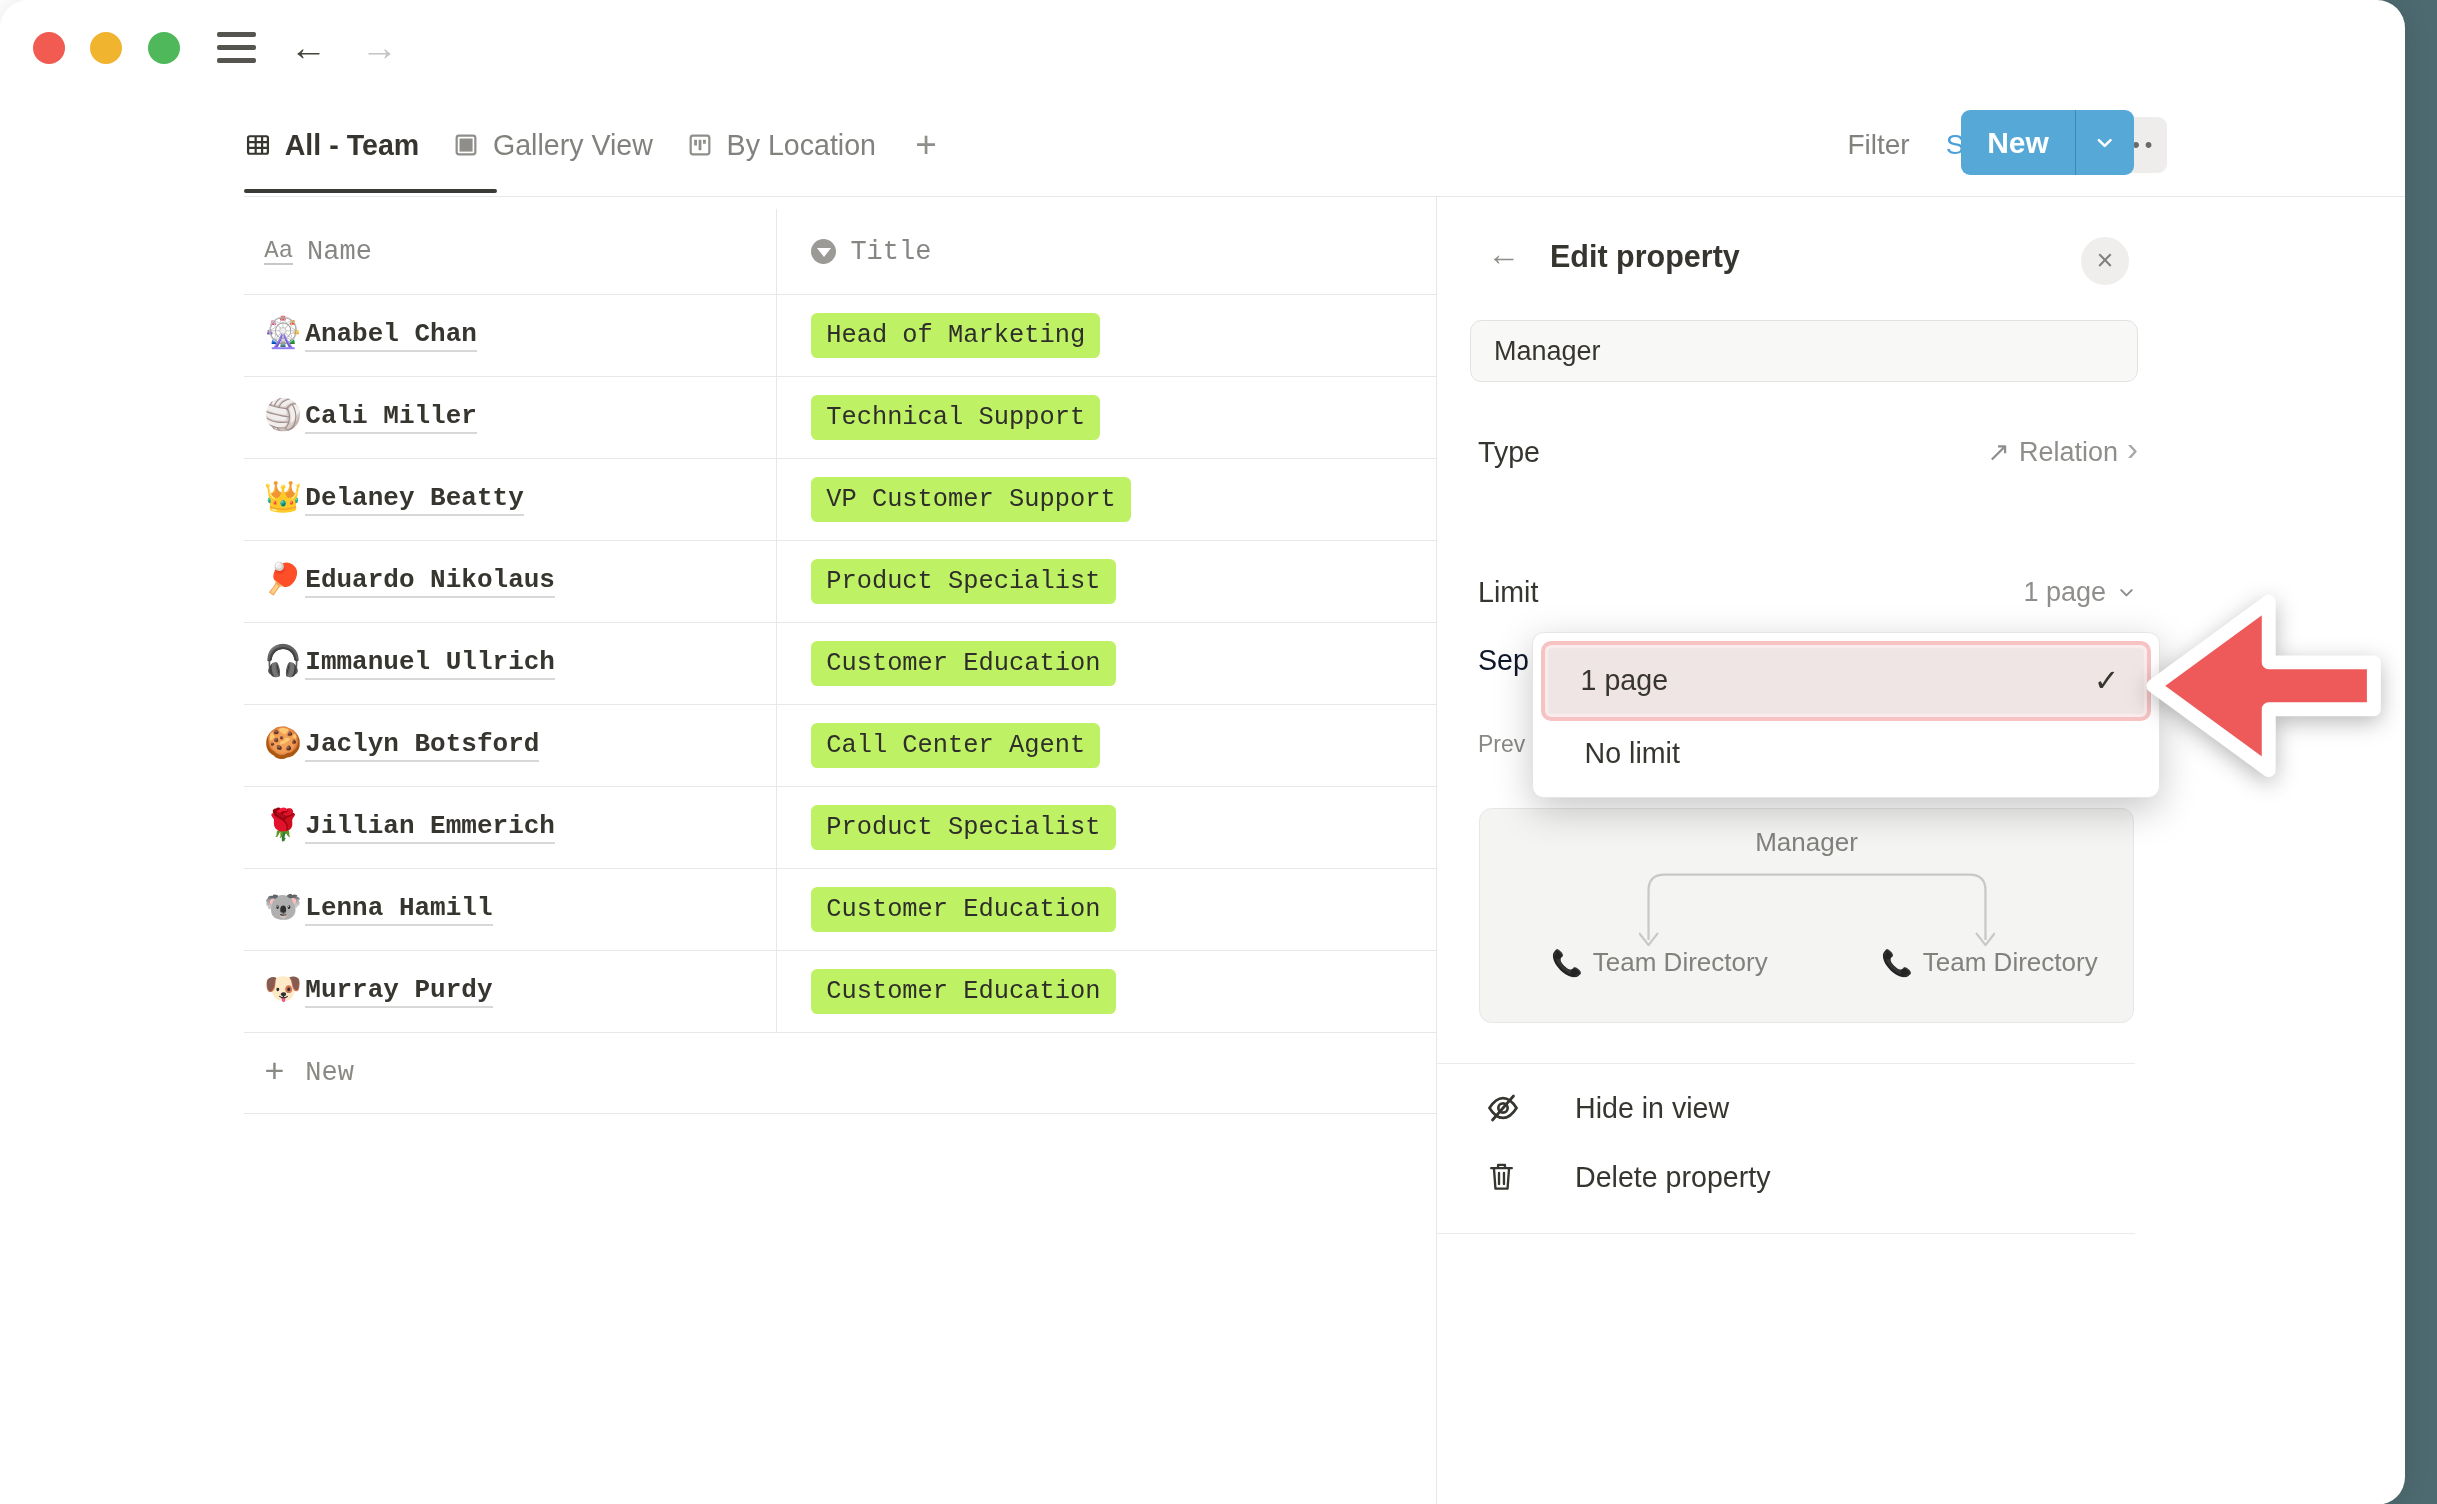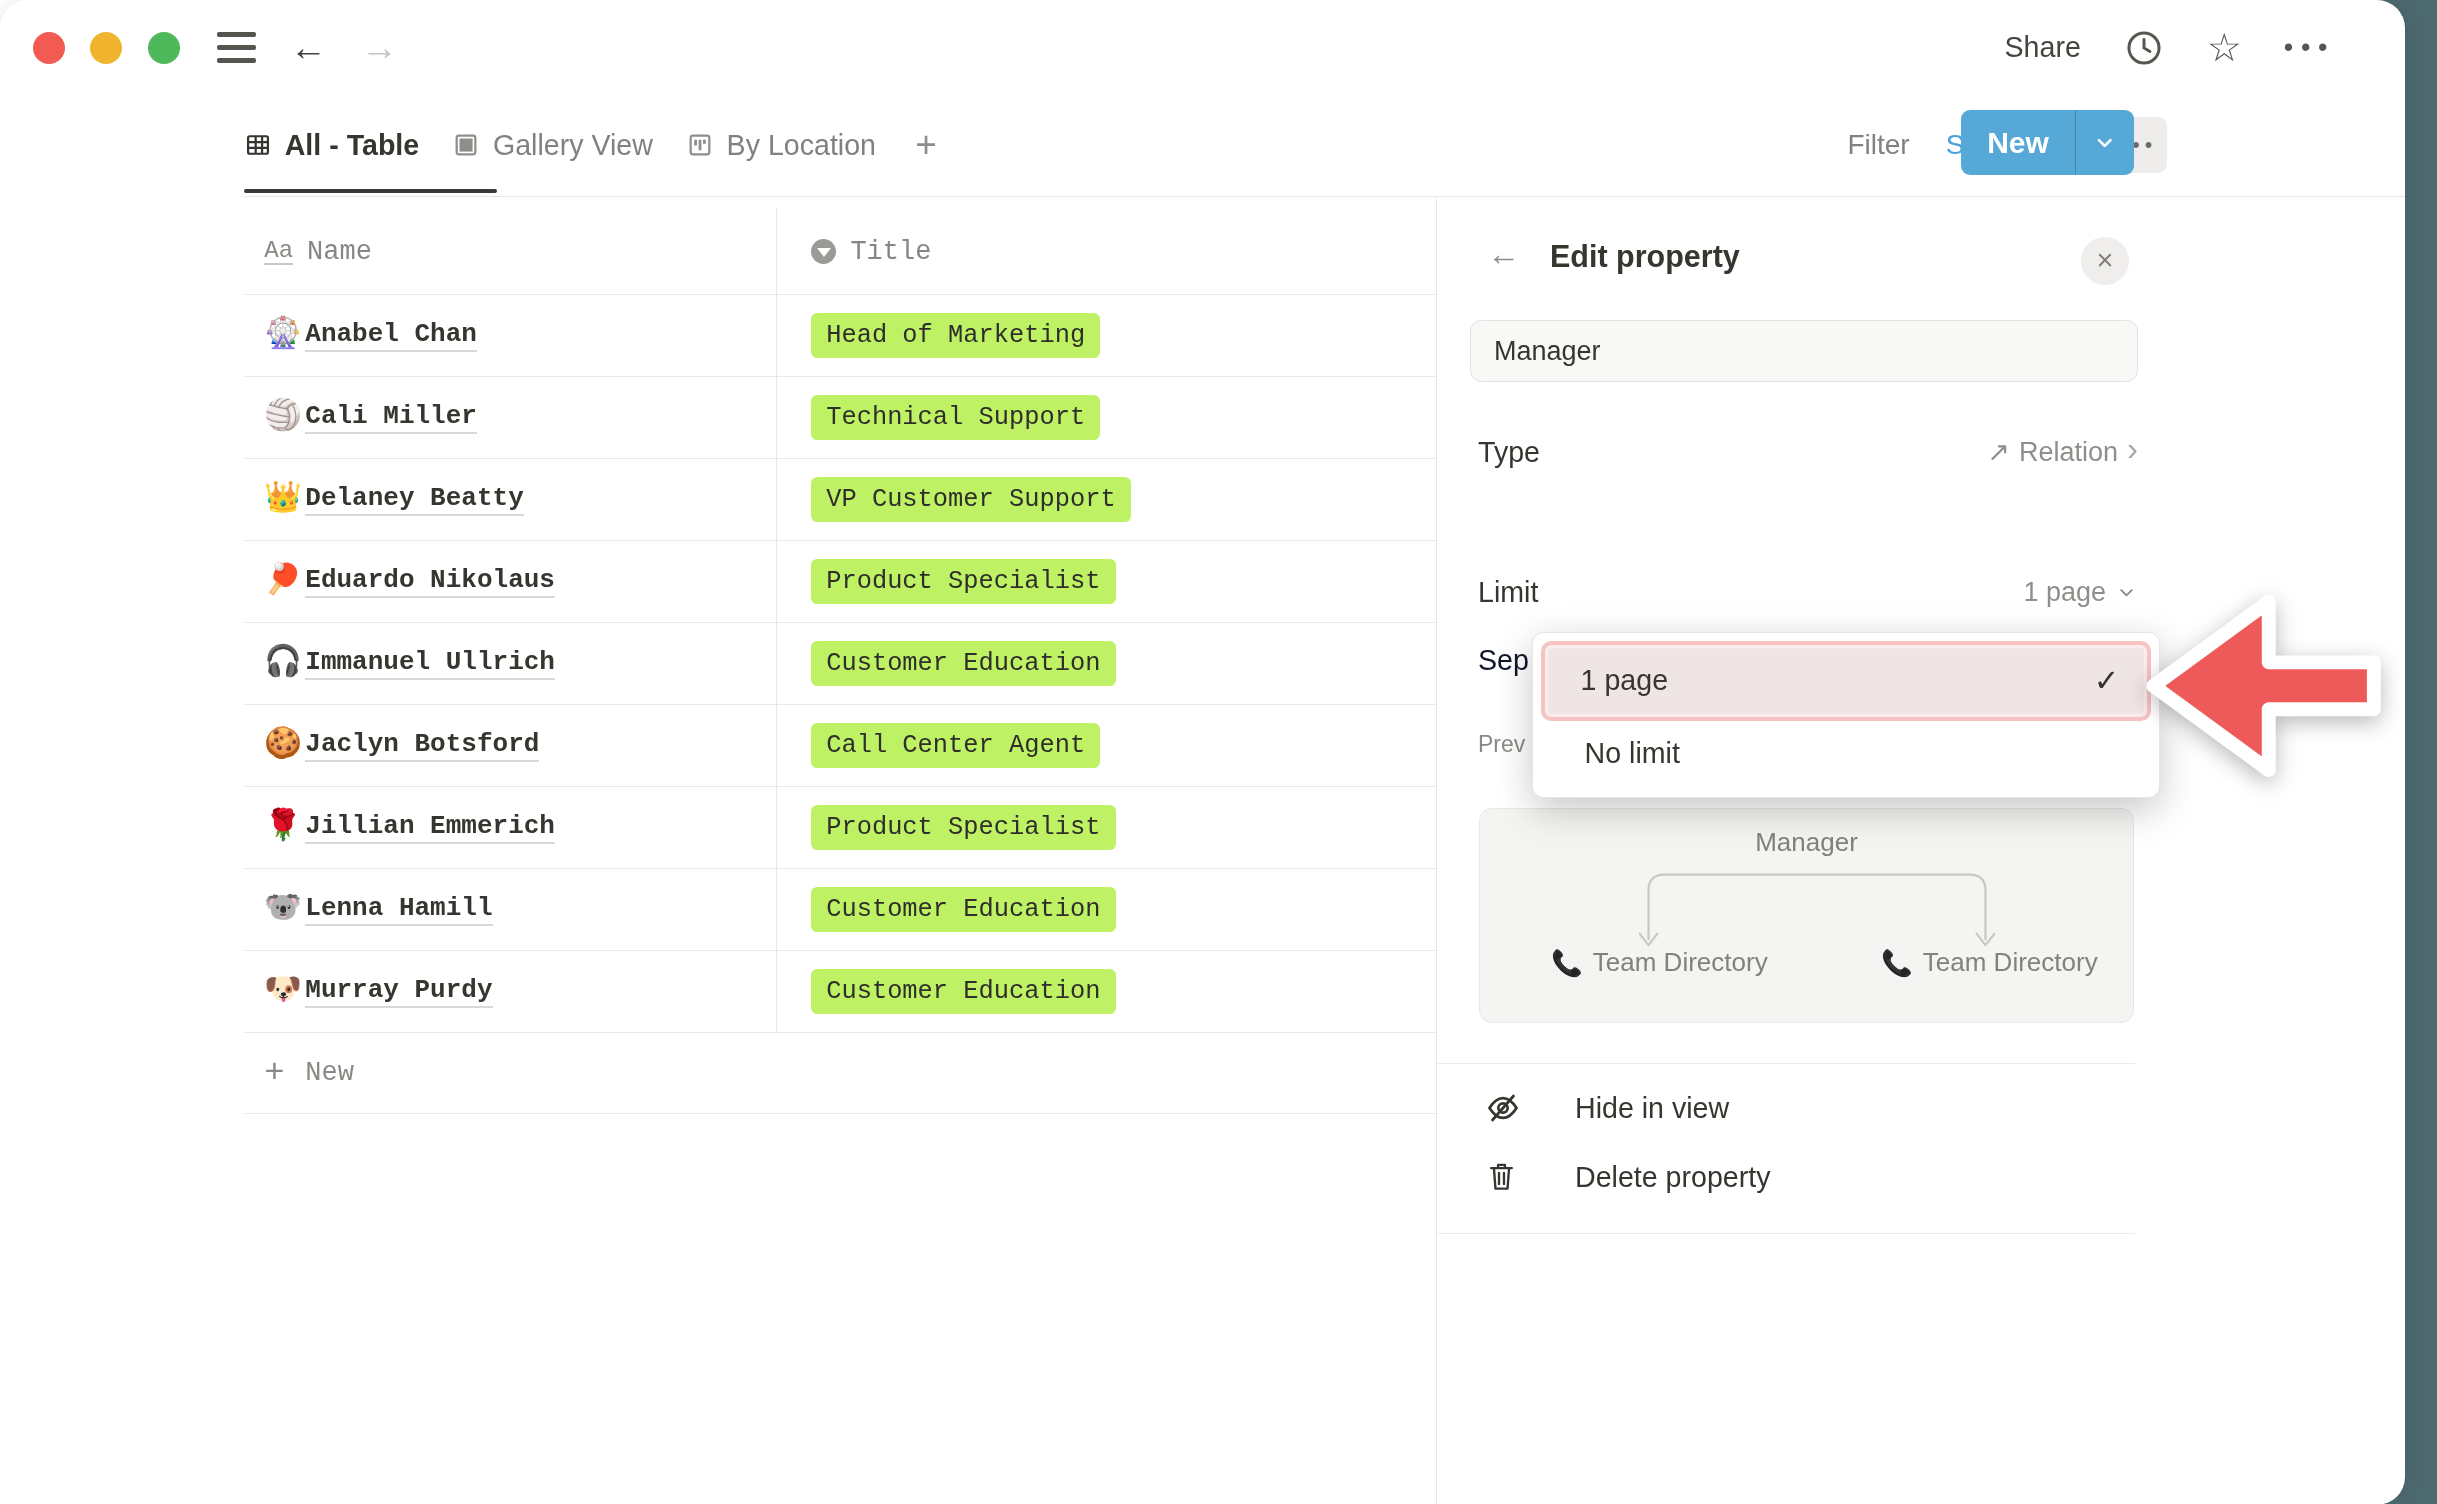--- a/index.html
+++ b/index.html
@@ -126,40 +126,29 @@
       <div class="tl tl-green"></div>
     </div>
     <div class="hamburger">
         <div></div>
         <div></div>
         <div></div>
       </div>
     <div class="nav-arrow">←</div>
     <div class="nav-arrow disabled">→</div>
 
-    <div class="titlebar-right">
-      <span class="share-label">Share</span>
-      <span class="tb-icon">
-        <svg width="42" height="42" viewBox="0 0 24 24">
-            <circle cx="12" cy="12" r="8.6" fill="none" stroke="#56554f" stroke-width="1.7"></circle>
-            <path d="M12 7.2 v4.8 l3.4 2" fill="none" stroke="#56554f" stroke-width="1.7" stroke-linecap="round"></path>
-          </svg>
-      </span>
-      <span class="star-glyph">☆</span>
-      <span class="dots-glyph">•••</span>
-    </div>
   </div>
 
   <div class="viewbar">
     <div class="tabs">
       <div class="tab active">
         <svg width="28" height="28" viewBox="0 0 24 24">
             <path d="M5 4.5 h14 a1.5 1.5 0 0 1 1.5 1.5 v12 a1.5 1.5 0 0 1 -1.5 1.5 h-14 a1.5 1.5 0 0 1 -1.5 -1.5 v-12 a1.5 1.5 0 0 1 1.5 -1.5 Z M3.5 9.5 h17 M3.5 14.5 h17 M10 4.5 v15 M15.5 4.5 v15" fill="none" stroke="#37352f" stroke-width="1.9"></path>
           </svg>
-        <span class="tab-label">All - Table</span>
+        <span class="tab-label">All - Team</span>
       </div>
       <div class="tab">
         <svg width="28" height="28" viewBox="0 0 24 24">
             <g fill="none" stroke="#8f8e8b" stroke-width="1.9">
               <rect x="4" y="4" width="16" height="16" rx="2"></rect>
               <rect x="7.4" y="7.4" width="3.8" height="3.8" fill="#8f8e8b"></rect>
               <rect x="12.9" y="7.4" width="3.8" height="3.8" fill="#8f8e8b"></rect>
               <rect x="7.4" y="12.9" width="3.8" height="3.8" fill="#8f8e8b"></rect>
               <rect x="12.9" y="12.9" width="3.8" height="3.8" fill="#8f8e8b"></rect>
             </g>

